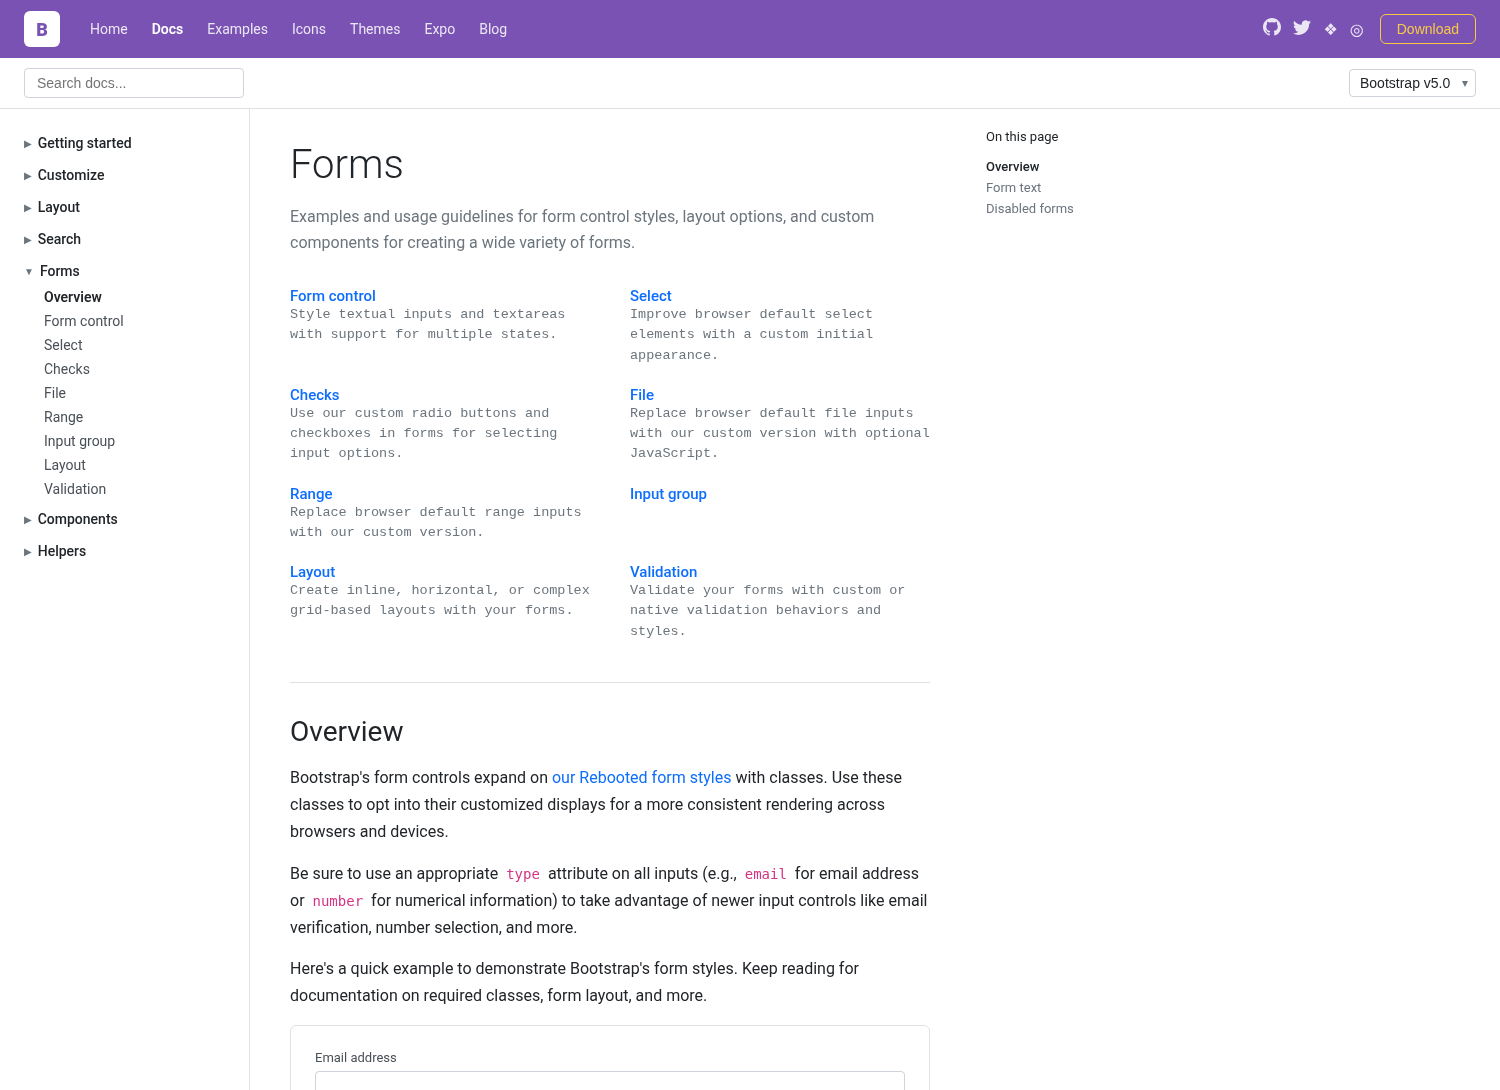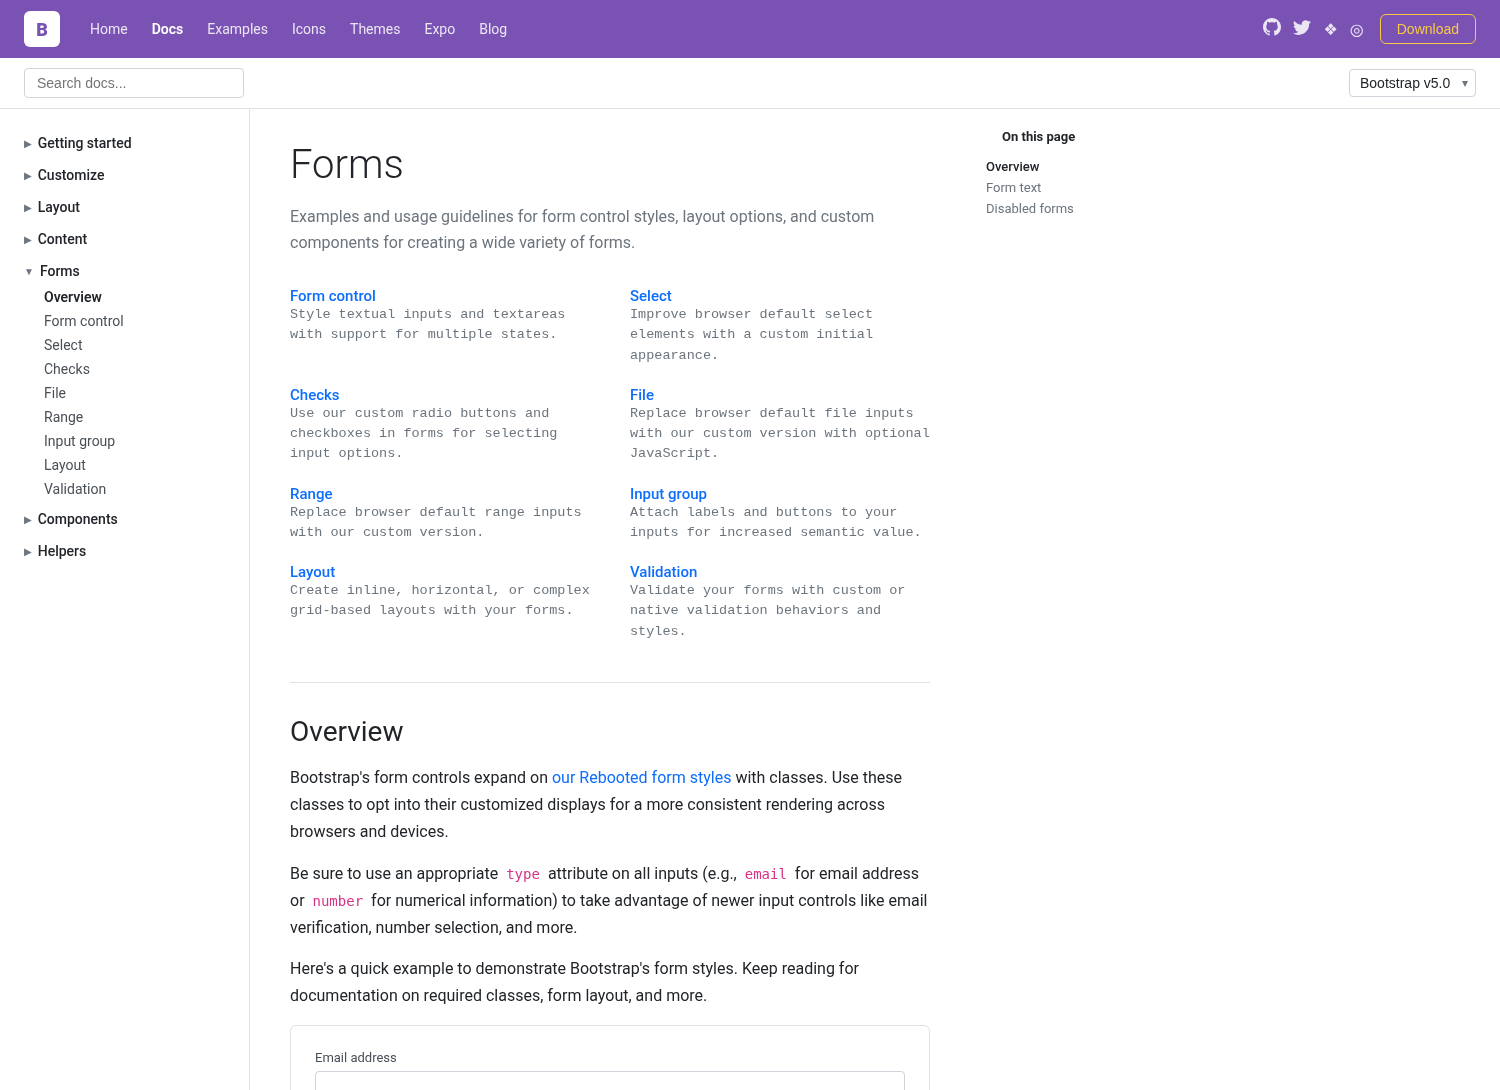--- a/index.html
+++ b/index.html
@@ -241,24 +241,23 @@
 
     
     .toc {
       width: 200px;
       min-width: 200px;
       padding: 20px 16px;
       font-size: 13px;
     }
     .toc-title {
       font-size: 13px;
-      font-weight: 700;
+      font-weight: 400;
       color: #212529;
       margin-bottom: 12px;
-      margin-left: 16px;
     }
     .toc-item {
       display: block;
       color: #6c757d;
       text-decoration: none;
       padding: 3px 0;
       cursor: pointer;
     }
     .toc-item.active { color: #212529; font-weight: 500; }
 
@@ -332,21 +331,21 @@
     <div class="sidebar-section">
       <div class="sidebar-section-header">
         <span class="chevron">▶</span>
         <span>Layout</span>
       </div>
     </div>
 
     <div class="sidebar-section">
       <div class="sidebar-section-header">
         <span class="chevron">▶</span>
-        <span>Content</span>
+        <span>Search</span>
       </div>
     </div>
 
     <div class="sidebar-section">
       <div class="sidebar-section-header">
         <span class="chevron">▼</span>
         <span>Forms</span>
       </div>
       <div class="sidebar-items">
         <div class="sidebar-item active">Overview</div>
@@ -399,21 +398,20 @@
         <a class="card-title">File</a>
         <p class="card-desc">Replace browser default file inputs with our custom version with optional JavaScript.</p>
       </div>
 
       <div class="card-item">
         <a class="card-title">Range</a>
         <p class="card-desc">Replace browser default range inputs with our custom version.</p>
       </div>
       <div class="card-item">
         <a class="card-title">Input group</a>
-        <p class="card-desc">Attach labels and buttons to your inputs for increased semantic value.</p>
       </div>
 
       <div class="card-item">
         <a class="card-title">Layout</a>
         <p class="card-desc">Create inline, horizontal, or complex grid-based layouts with your forms.</p>
       </div>
       <div class="card-item">
         <a class="card-title">Validation</a>
         <p class="card-desc">Validate your forms with custom or native validation behaviors and styles.</p>
       </div>

